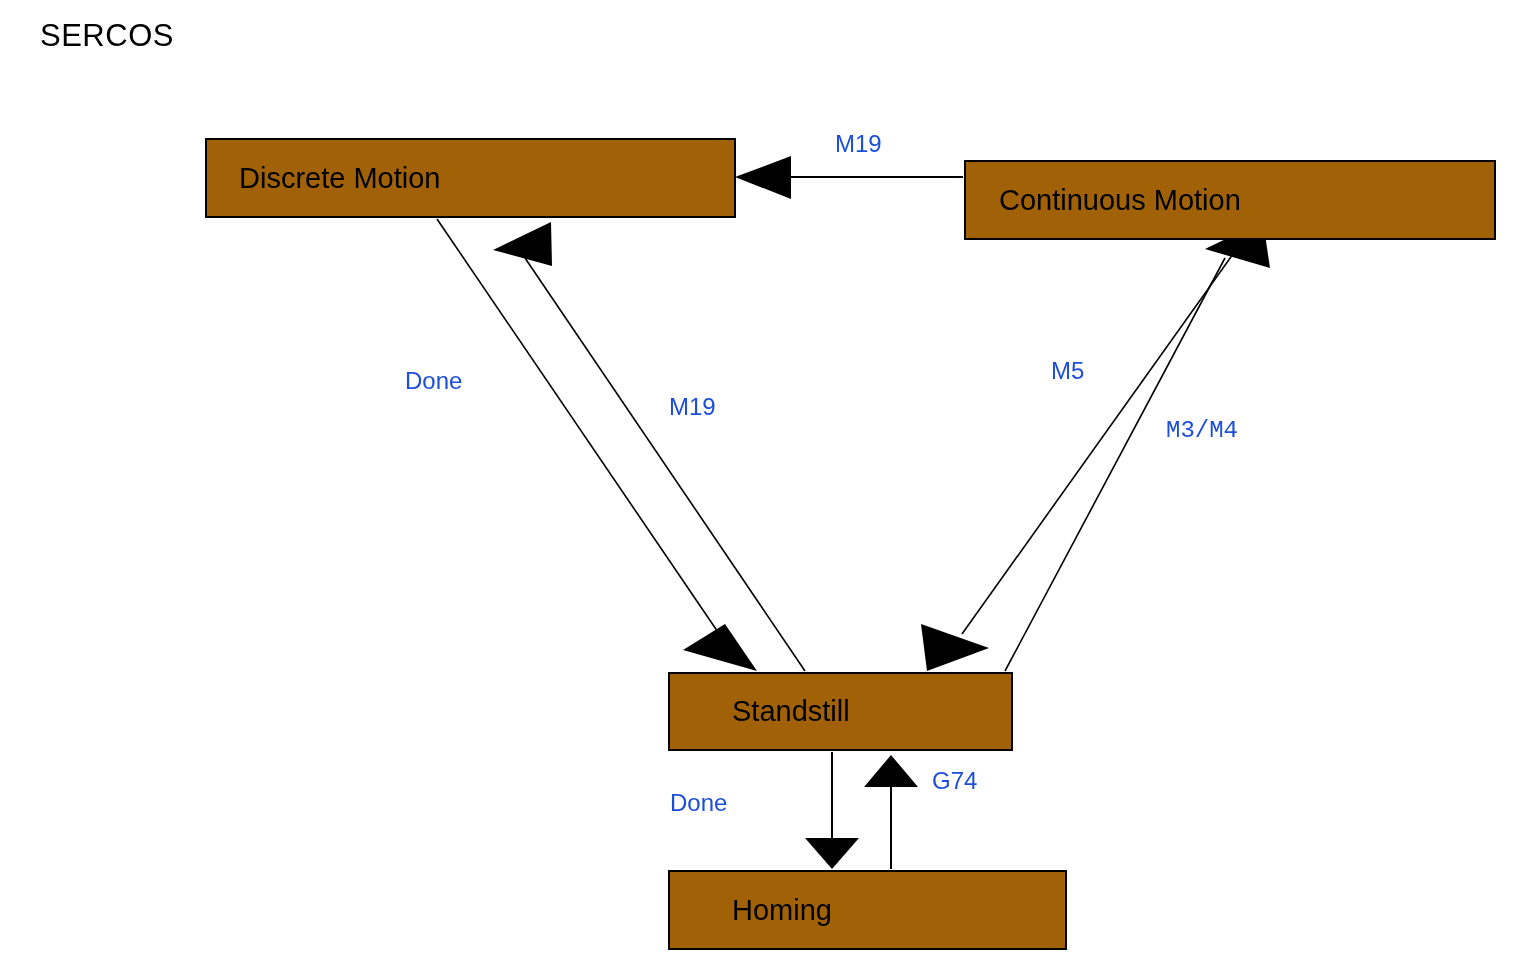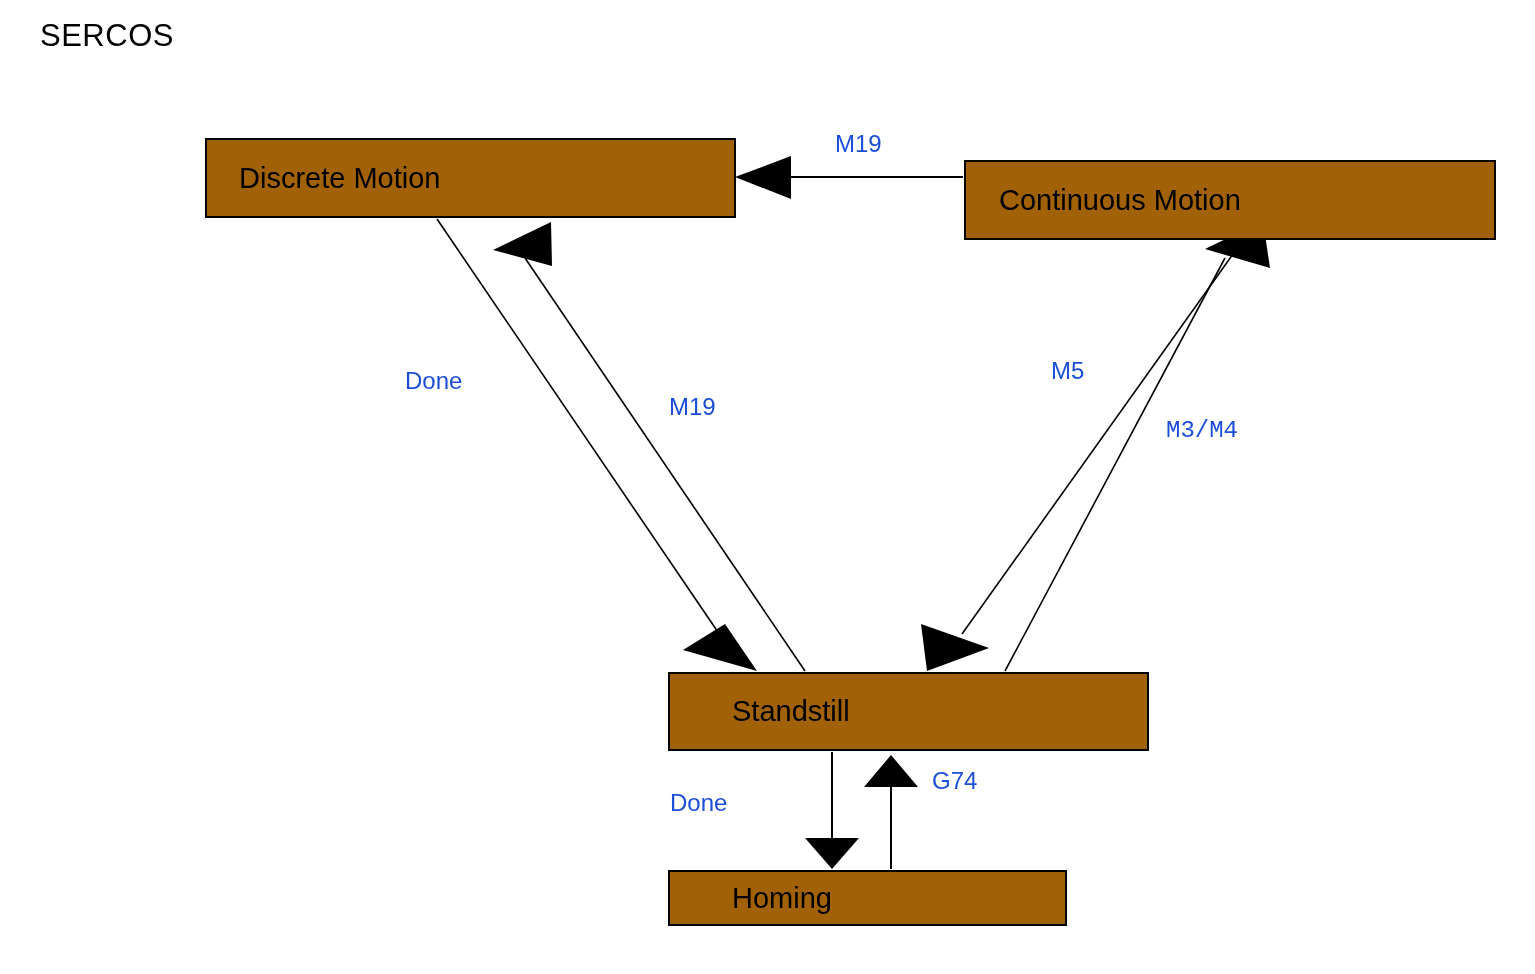--- a/index.html
+++ b/index.html
@@ -56,23 +56,23 @@
     line-height: 1;
     color: #1d4ed8;
     white-space: nowrap;
     background: transparent;
   }
   
   #node-discrete-motion { left: 205px; top: 138px; width: 531px; height: 80px; }
   #node-discrete-motion .node-label { margin-left: 32px; }
   #node-continuous-motion { left: 964px; top: 138px; width: 532px; height: 80px; margin-top: 22px; }
   #node-continuous-motion .node-label { margin-left: 33px; }
-  #node-standstill { left: 668px; top: 672px; width: 481px; height: 79px; }
+  #node-standstill { left: 668px; top: 672px; width: 345px; height: 79px; }
   #node-standstill .node-label { margin-left: 62px; }
-  #node-homing { left: 668px; top: 870px; width: 399px; height: 56px; }
+  #node-homing { left: 668px; top: 870px; width: 399px; height: 80px; }
   #node-homing .node-label { margin-left: 62px; }
   
   #edge-label-m19-top     { left: 835px; top: 132px; }
   #edge-label-done-left   { left: 405px; top: 369px; }
   #edge-label-m19-left    { left: 669px; top: 395px; }
   #edge-label-m5-right    { left: 1051px; top: 359px; }
   #edge-label-m3m4-right  { left: 1166px; top: 419px; font-family: Liberation Mono, monospace; }
   #edge-label-done-bottom { left: 670px; top: 791px; }
   #edge-label-g74-bottom  { left: 932px; top: 769px; }
 </style>

